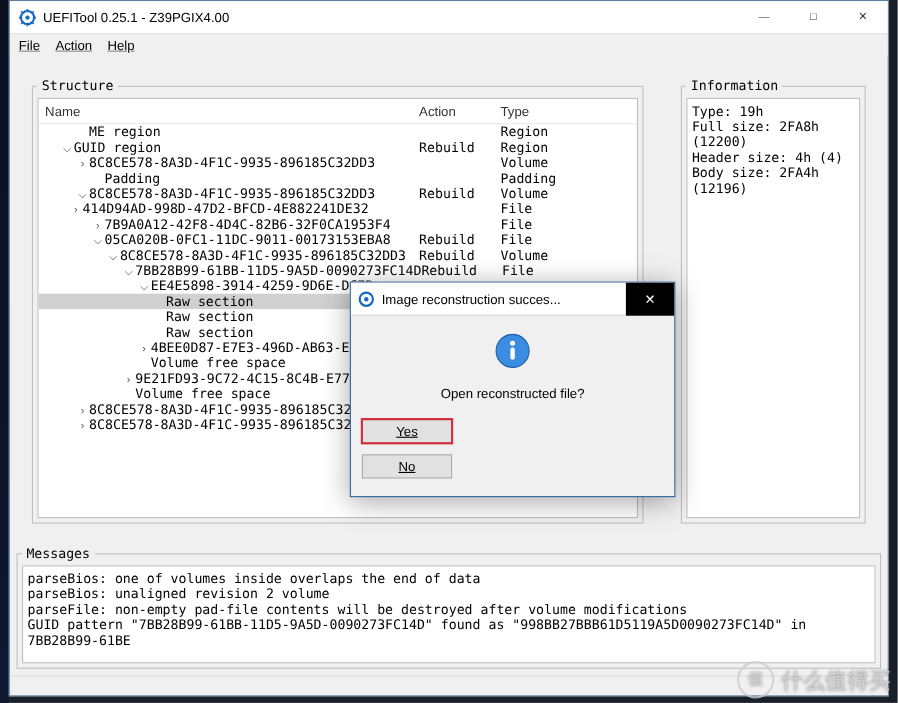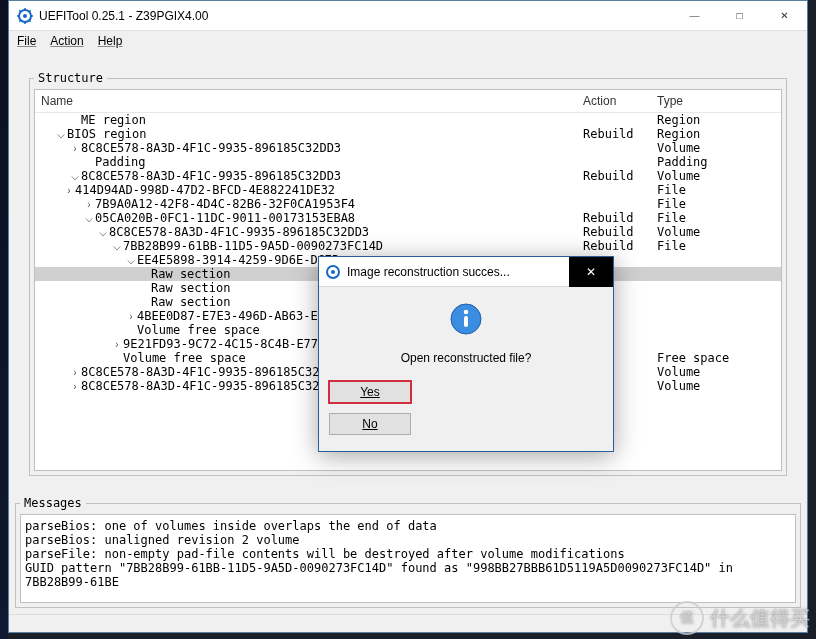--- a/index.html
+++ b/index.html
@@ -208,21 +208,21 @@
           <div class="col-action">Action</div>
           <div class="col-type">Type</div>
         </div>
         <div class="tree-body" id="tree-body">
             <div class="tree-row">
               <div class="col-name" style="padding-left: 34px;"><span class="twisty"></span><span>ME region</span></div>
               <div class="col-action"></div>
               <div class="col-type">Region</div>
             </div>
             <div class="tree-row">
-              <div class="col-name" style="padding-left: 20px;"><span class="twisty">⌵</span><span>BIOS region</span></div>
+              <div class="col-name" style="padding-left: 20px;"><span class="twisty">⌵</span><span>GUID region</span></div>
               <div class="col-action">Rebuild</div>
               <div class="col-type">Region</div>
             </div>
             <div class="tree-row">
               <div class="col-name" style="padding-left: 34px;"><span class="twisty">›</span><span>8C8CE578-8A3D-4F1C-9935-896185C32DD3</span></div>
               <div class="col-action"></div>
               <div class="col-type">Volume</div>
             </div>
             <div class="tree-row">
               <div class="col-name" style="padding-left: 48px;"><span class="twisty"></span><span>Padding</span></div>
@@ -306,20 +306,27 @@
             </div>
             <div class="tree-row">
               <div class="col-name" style="padding-left: 34px;"><span class="twisty">›</span><span>8C8CE578-8A3D-4F1C-9935-896185C32DD3</span></div>
               <div class="col-action"></div>
               <div class="col-type">Volume</div>
             </div>
           </div>
       </div>
     </fieldset>
 
+    <fieldset class="information">
+      <legend>Information</legend>
+      <div class="info-body"><span>Type: 19h</span>
+<span>Full size: 2FA8h (12200)</span>
+<span>Header size: 4h (4)</span>
+<span>Body size: 2FA4h (12196)</span></div>
+    </fieldset>
   </div>
 
   <fieldset class="messages-field">
     <legend>Messages</legend>
     <div class="messages-body"><span>parseBios: one of volumes inside overlaps the end of data</span>
 <span>parseBios: unaligned revision 2 volume</span>
 <span>parseFile: non-empty pad-file contents will be destroyed after volume modifications</span>
 <span>GUID pattern "7BB28B99-61BB-11D5-9A5D-0090273FC14D" found as "998BB27BBB61D5119A5D0090273FC14D" in 7BB28B99-61BE</span></div>
   </fieldset>
 

